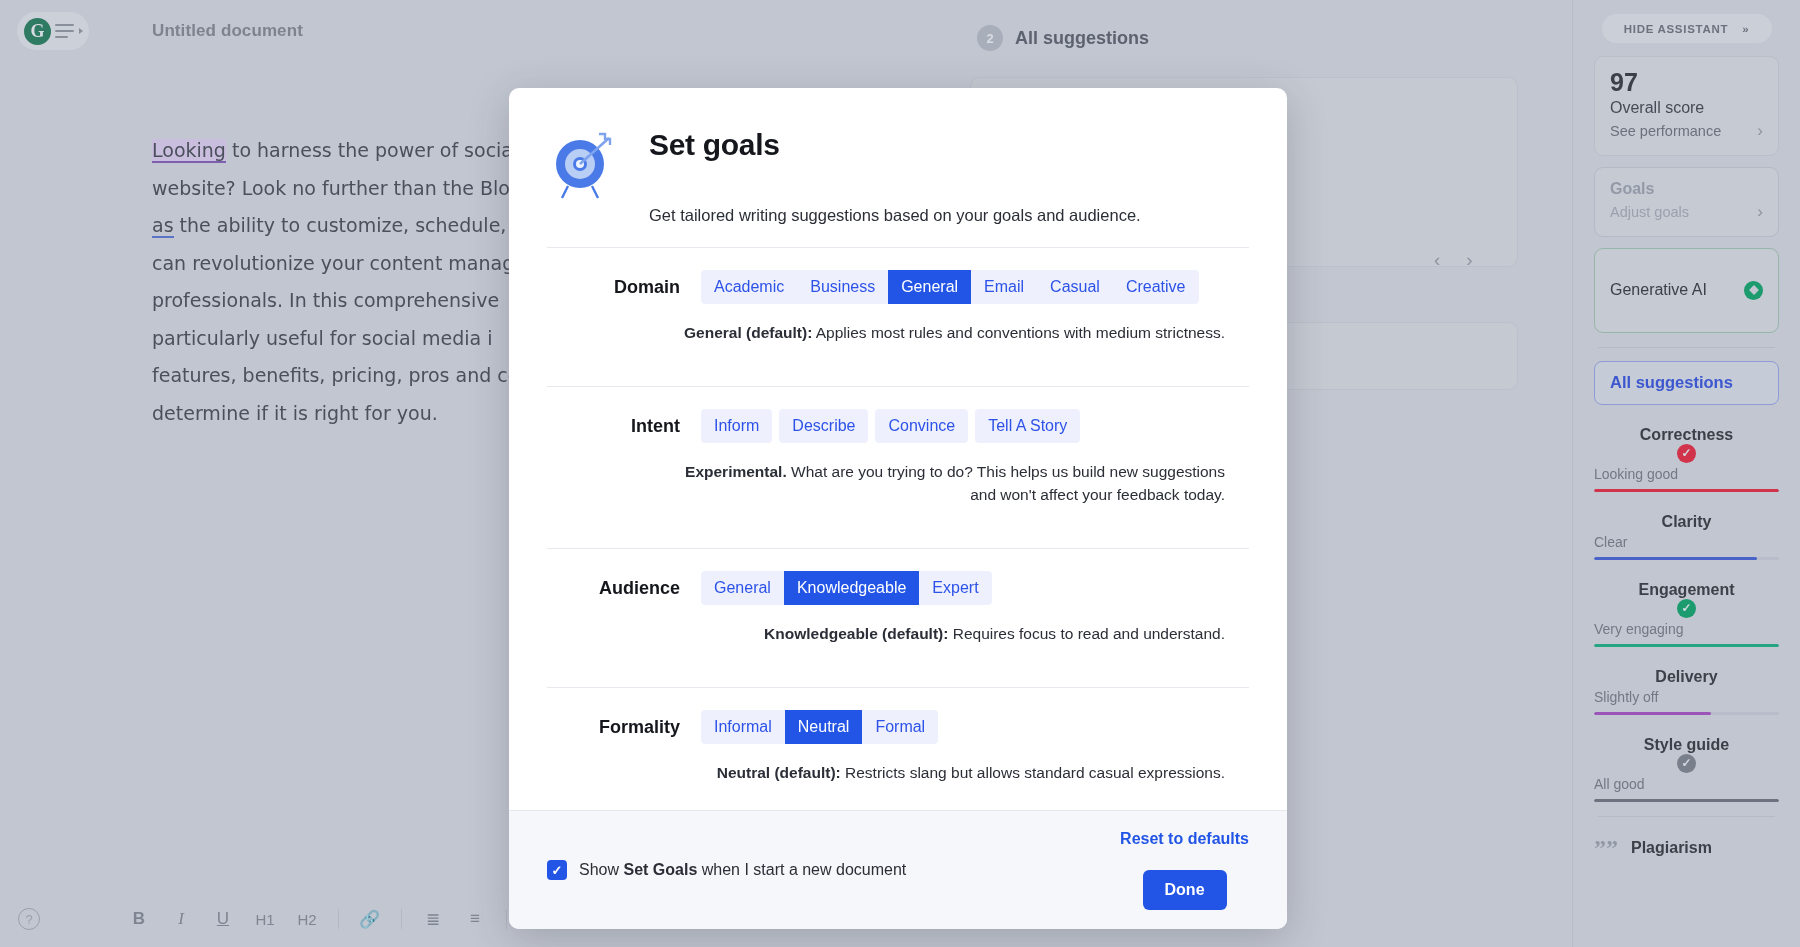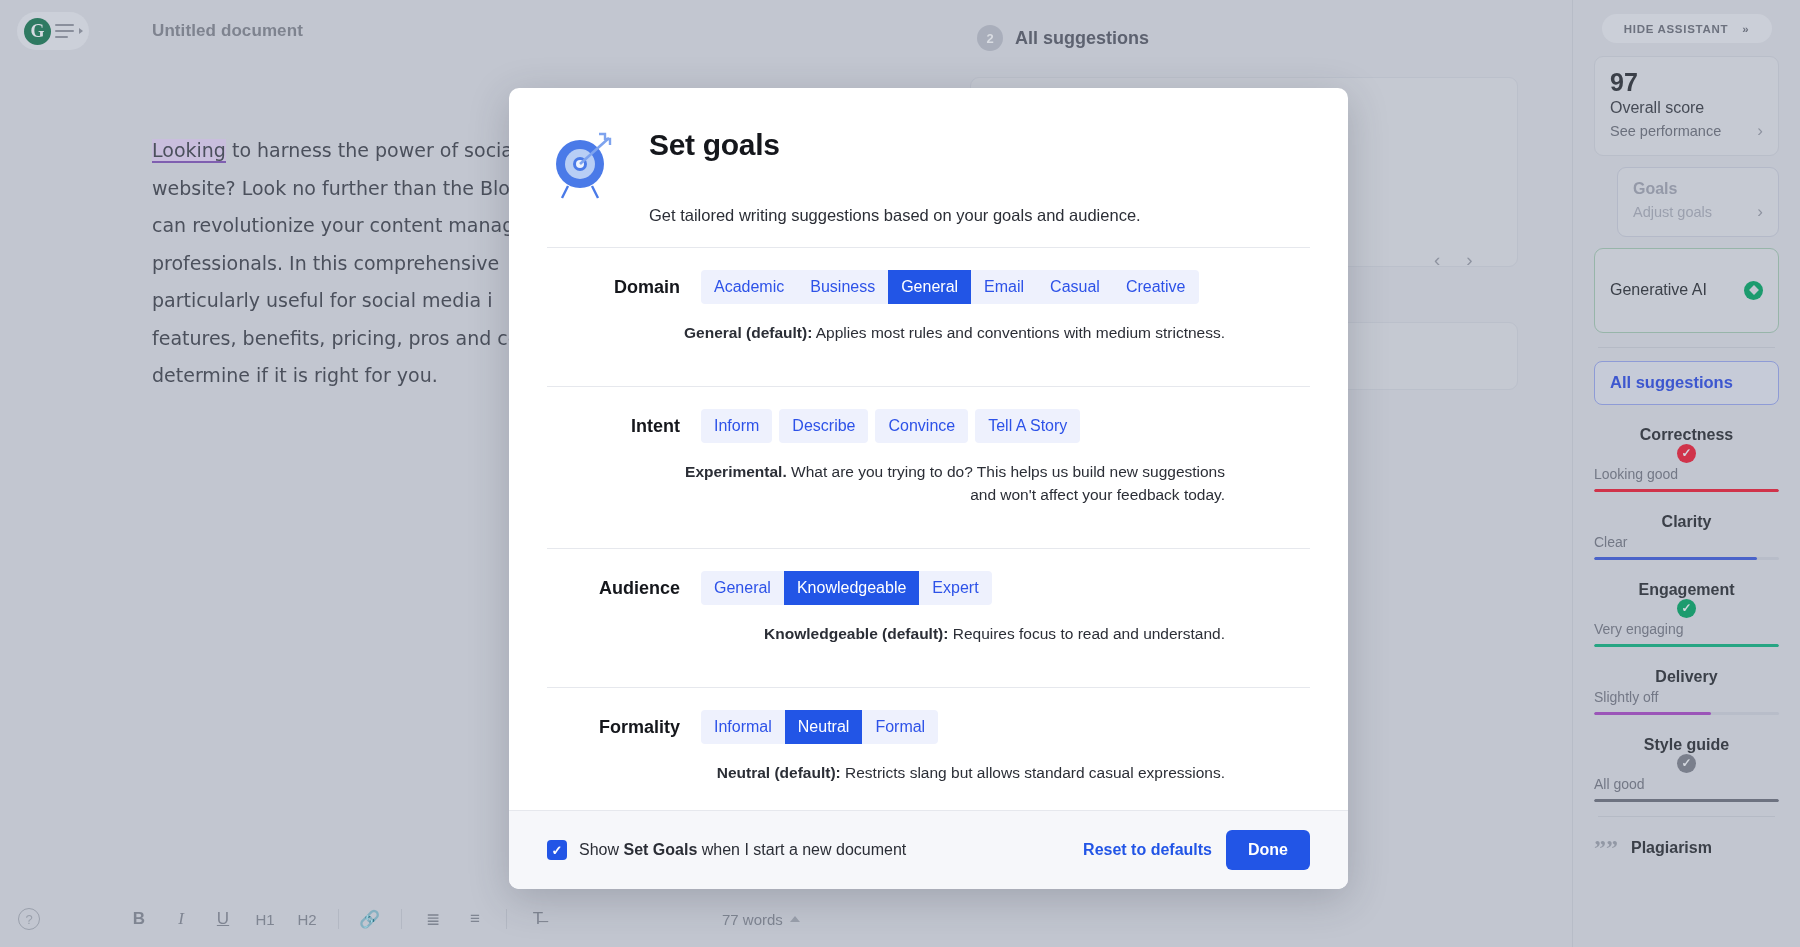--- a/index.html
+++ b/index.html
@@ -145,21 +145,21 @@
     background: #c6cad3; border: 1px solid #b9bec9; border-radius: 9px;
     padding: 12px 15px 14px;
   }
   .score-num { font-size: 25px; font-weight: bold; color: #3b4049; line-height: 1.1; }
   .score-label { font-size: 16px; color: #464b56; margin-top: 2px; }
   .panel-link {
     margin-top: 4px; display: flex; align-items: center; justify-content: space-between;
     font-size: 14.5px; color: #6b707d;
   }
   .chev { color: #8e93a0; font-size: 17px; }
-  .panel.goals { margin-top: 11px; border-color: #b4b9c8; margin-left: 23px; }
+  .panel.goals { margin-top: 11px; border-color: #b4b9c8; }
   .goals-title { font-size: 16px; font-weight: bold; color: #9499a8; }
   .panel.genai {
     margin-top: 11px; border: 1px solid #97b5a9;
     display: flex; align-items: center; justify-content: space-between;
     padding: 32px 15px;
   }
   .genai-label { font-size: 16px; color: #3b4049; }
   .bulb {
     width: 19px; height: 19px; border-radius: 50%;
     background: #1c9b6e; position: relative;
@@ -197,21 +197,21 @@
   .metric-bar > i { display: block; height: 100%; border-radius: 2px; }
   .plagiarism {
     margin-top: 19px; display: flex; align-items: center; gap: 13px;
     font-size: 16px; font-weight: bold; color: #3b4049;
   }
   .quote-icon { font-size: 24px; color: #9298a5; line-height: 1; font-family: "Liberation Serif", serif; }
 
   
   .modal {
     position: absolute; left: 509px; top: 88px;
-    width: 839px;
+    width: 778px;
     background: #fff; border-radius: 10px;
     box-shadow: 0 10px 40px rgba(40,45,60,.22);
     overflow: hidden;
   }
   .modal-body { padding: 34px 38px 0 38px; }
   .modal-head { display: flex; gap: 28px; align-items: flex-start; }
   .target-icon { flex: 0 0 auto; margin-top: 6px; }
   .modal-titles { padding-top: 6px; }
   .modal-title { font-size: 30px; font-weight: bold; color: #15171c; letter-spacing: -.3px; }
   .modal-sub { margin-top: 44px; font-size: 16.5px; color: #2b2e36; }
@@ -246,21 +246,21 @@
     background: #f6f7fa; border-top: 1px solid #e6e8ed;
     padding: 19px 38px;
     display: flex; align-items: center; justify-content: space-between;
   }
   .foot-check { display: flex; align-items: center; gap: 12px; font-size: 16px; color: #2b2e36; }
   .cbox {
     width: 20px; height: 20px; border-radius: 4px; background: #2255e6;
     display: flex; align-items: center; justify-content: center;
     color: #fff; font-size: 13px; font-weight: bold;
   }
-  .foot-actions { display: flex; align-items: center; gap: 14px; }
+  .foot-actions { display: flex; align-items: center; gap: 22px; flex-direction: column; }
   .btn-reset { font-size: 16px; font-weight: bold; color: #2255e6; background: none; border: none; cursor: pointer; }
   .btn-done {
     background: #2255e6; color: #fff; border: none; cursor: pointer;
     font-size: 16px; font-weight: bold;
     padding: 11px 22px; border-radius: 6px;
   }
 </style>
 </head>
 <body>
 
@@ -289,20 +289,21 @@
   <div class="card-chip">g</div>
   <div class="card-nav">
     <span>‹</span>
     <span>›</span>
   </div>
   <div class="card-second"></div>
 
   <div class="doc-text">
     <div><span class="hl-purple">Looking</span><span> to harness the power of socia</span></div>
     <div><span>website? Look no further than the Blo</span></div>
+    <div><span class="ul-blue">as</span><span> the ability to customize, schedule, </span></div>
     <div><span>can revolutionize your content manag</span></div>
     <div><span>professionals. In this comprehensive </span></div>
     <div><span>particularly useful for social media i</span></div>
     <div><span>features, benefits, pricing, pros and co</span></div>
     <div><span>determine if it is right for you.</span></div>
   </div>
 
   <div class="toolbar">
     <div class="tb-help">?</div>
     <div class="tb-items">

